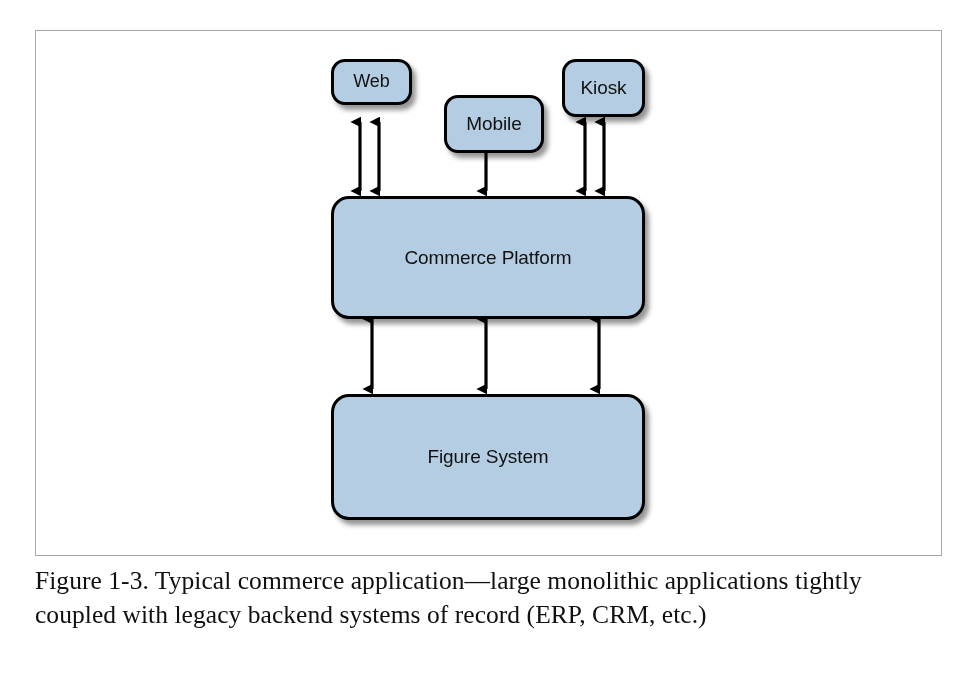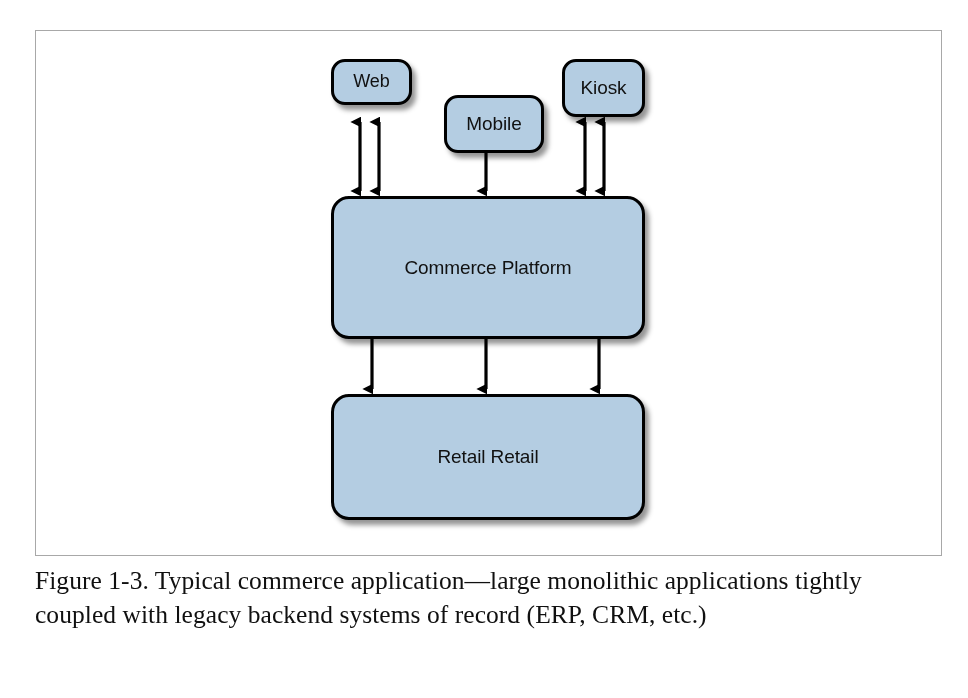--- a/index.html
+++ b/index.html
@@ -56,21 +56,21 @@
   .node .node-label {
     line-height: 1.22;
     letter-spacing: -0.1px;
   }
 
   #node-web    { left: 331px; top: 59px;  width: 81px;  height: 46px;  font-size: 18px; }
   #node-mobile { left: 444px; top: 59px;  width: 100px;  height: 58px;  font-size: 19px; margin-top: 36px; }
   #node-kiosk  { left: 562px; top: 59px;  width: 83px;  height: 58px;  font-size: 19px; }
 
   #node-commerce-platform {
-    left: 331px; top: 196px; width: 314px; height: 143px;
+    left: 331px; top: 196px; width: 314px; height: 123px;
     font-size: 19px; border-radius: 18px;
   }
   #node-retail-system {
     left: 331px; top: 394px; width: 314px; height: 126px;
     font-size: 19px; border-radius: 18px;
   }
 
   
   #arrow-layer {
     position: absolute;
@@ -137,19 +137,19 @@
   <div class="node" id="node-kiosk">
     <span class="node-label">Kiosk</span>
   </div>
 
   <div class="node" id="node-commerce-platform">
     <span class="node-label">Commerce Platform</span>
   </div>
 
   <div class="node" id="node-retail-system">
     <span class="node-label">
-      <span>Retail Retail</span><br>
+      <span>Figure System</span><br>
     </span>
   </div>
 
 </div>
 
 <div id="figure-caption">Figure 1-3. Typical commerce application—large monolithic applications tightly coupled with legacy backend systems of record (ERP, CRM, etc.)</div>
 
 </body></html>

